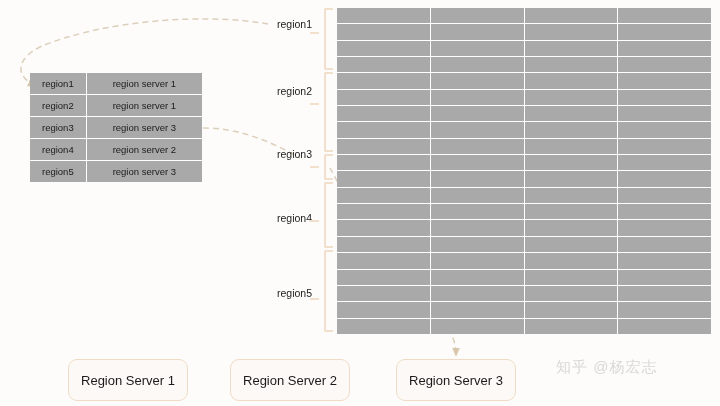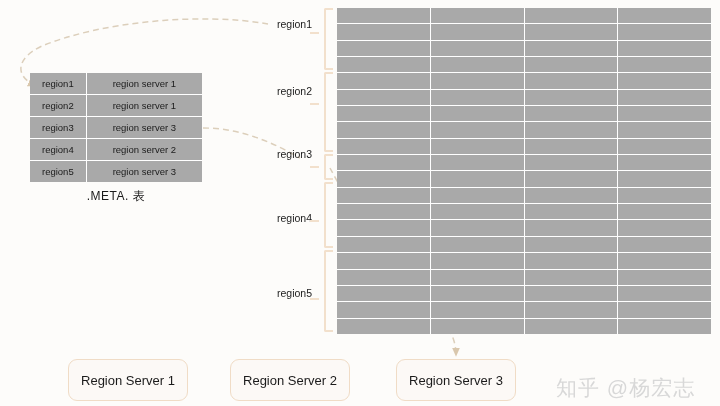--- a/index.html
+++ b/index.html
@@ -147,22 +147,22 @@
     box-sizing: border-box;
   }
   #server-box-1 { left: 68px;  width: 120px; }
   #server-box-2 { left: 230px; width: 120px; }
   #server-box-3 { left: 396px; width: 120px; }
 
   
   #watermark {
     position: absolute;
     left: 556px;
-    top: 374px;
-    font-size: 21px;
+    top: 358px;
+    font-size: 15px;
     color: #d8d8d8;
     white-space: nowrap;
     letter-spacing: 1px;
   }
 </style>
 </head>
 <body>
 
 <div id="canvas">
 
@@ -198,21 +198,20 @@
         <td class="col-region">region4</td>
         <td class="col-server">region server 2</td>
       </tr>
       <tr>
         <td class="col-region">region5</td>
         <td class="col-server">region server 3</td>
       </tr>
     </tbody>
   </table>
 
-  <div id="meta-caption">.META. 表</div>
 
   <div id="region-label-col">
     <span class="region-label" style="top:18px;">region1</span>
     <span class="region-label" style="top:85px;">region2</span>
     <span class="region-label" style="top:148px;">region3</span>
     <span class="region-label" style="top:212px;">region4</span>
     <span class="region-label" style="top:287px;">region5</span>
   </div>
 
   <div id="brackets">

